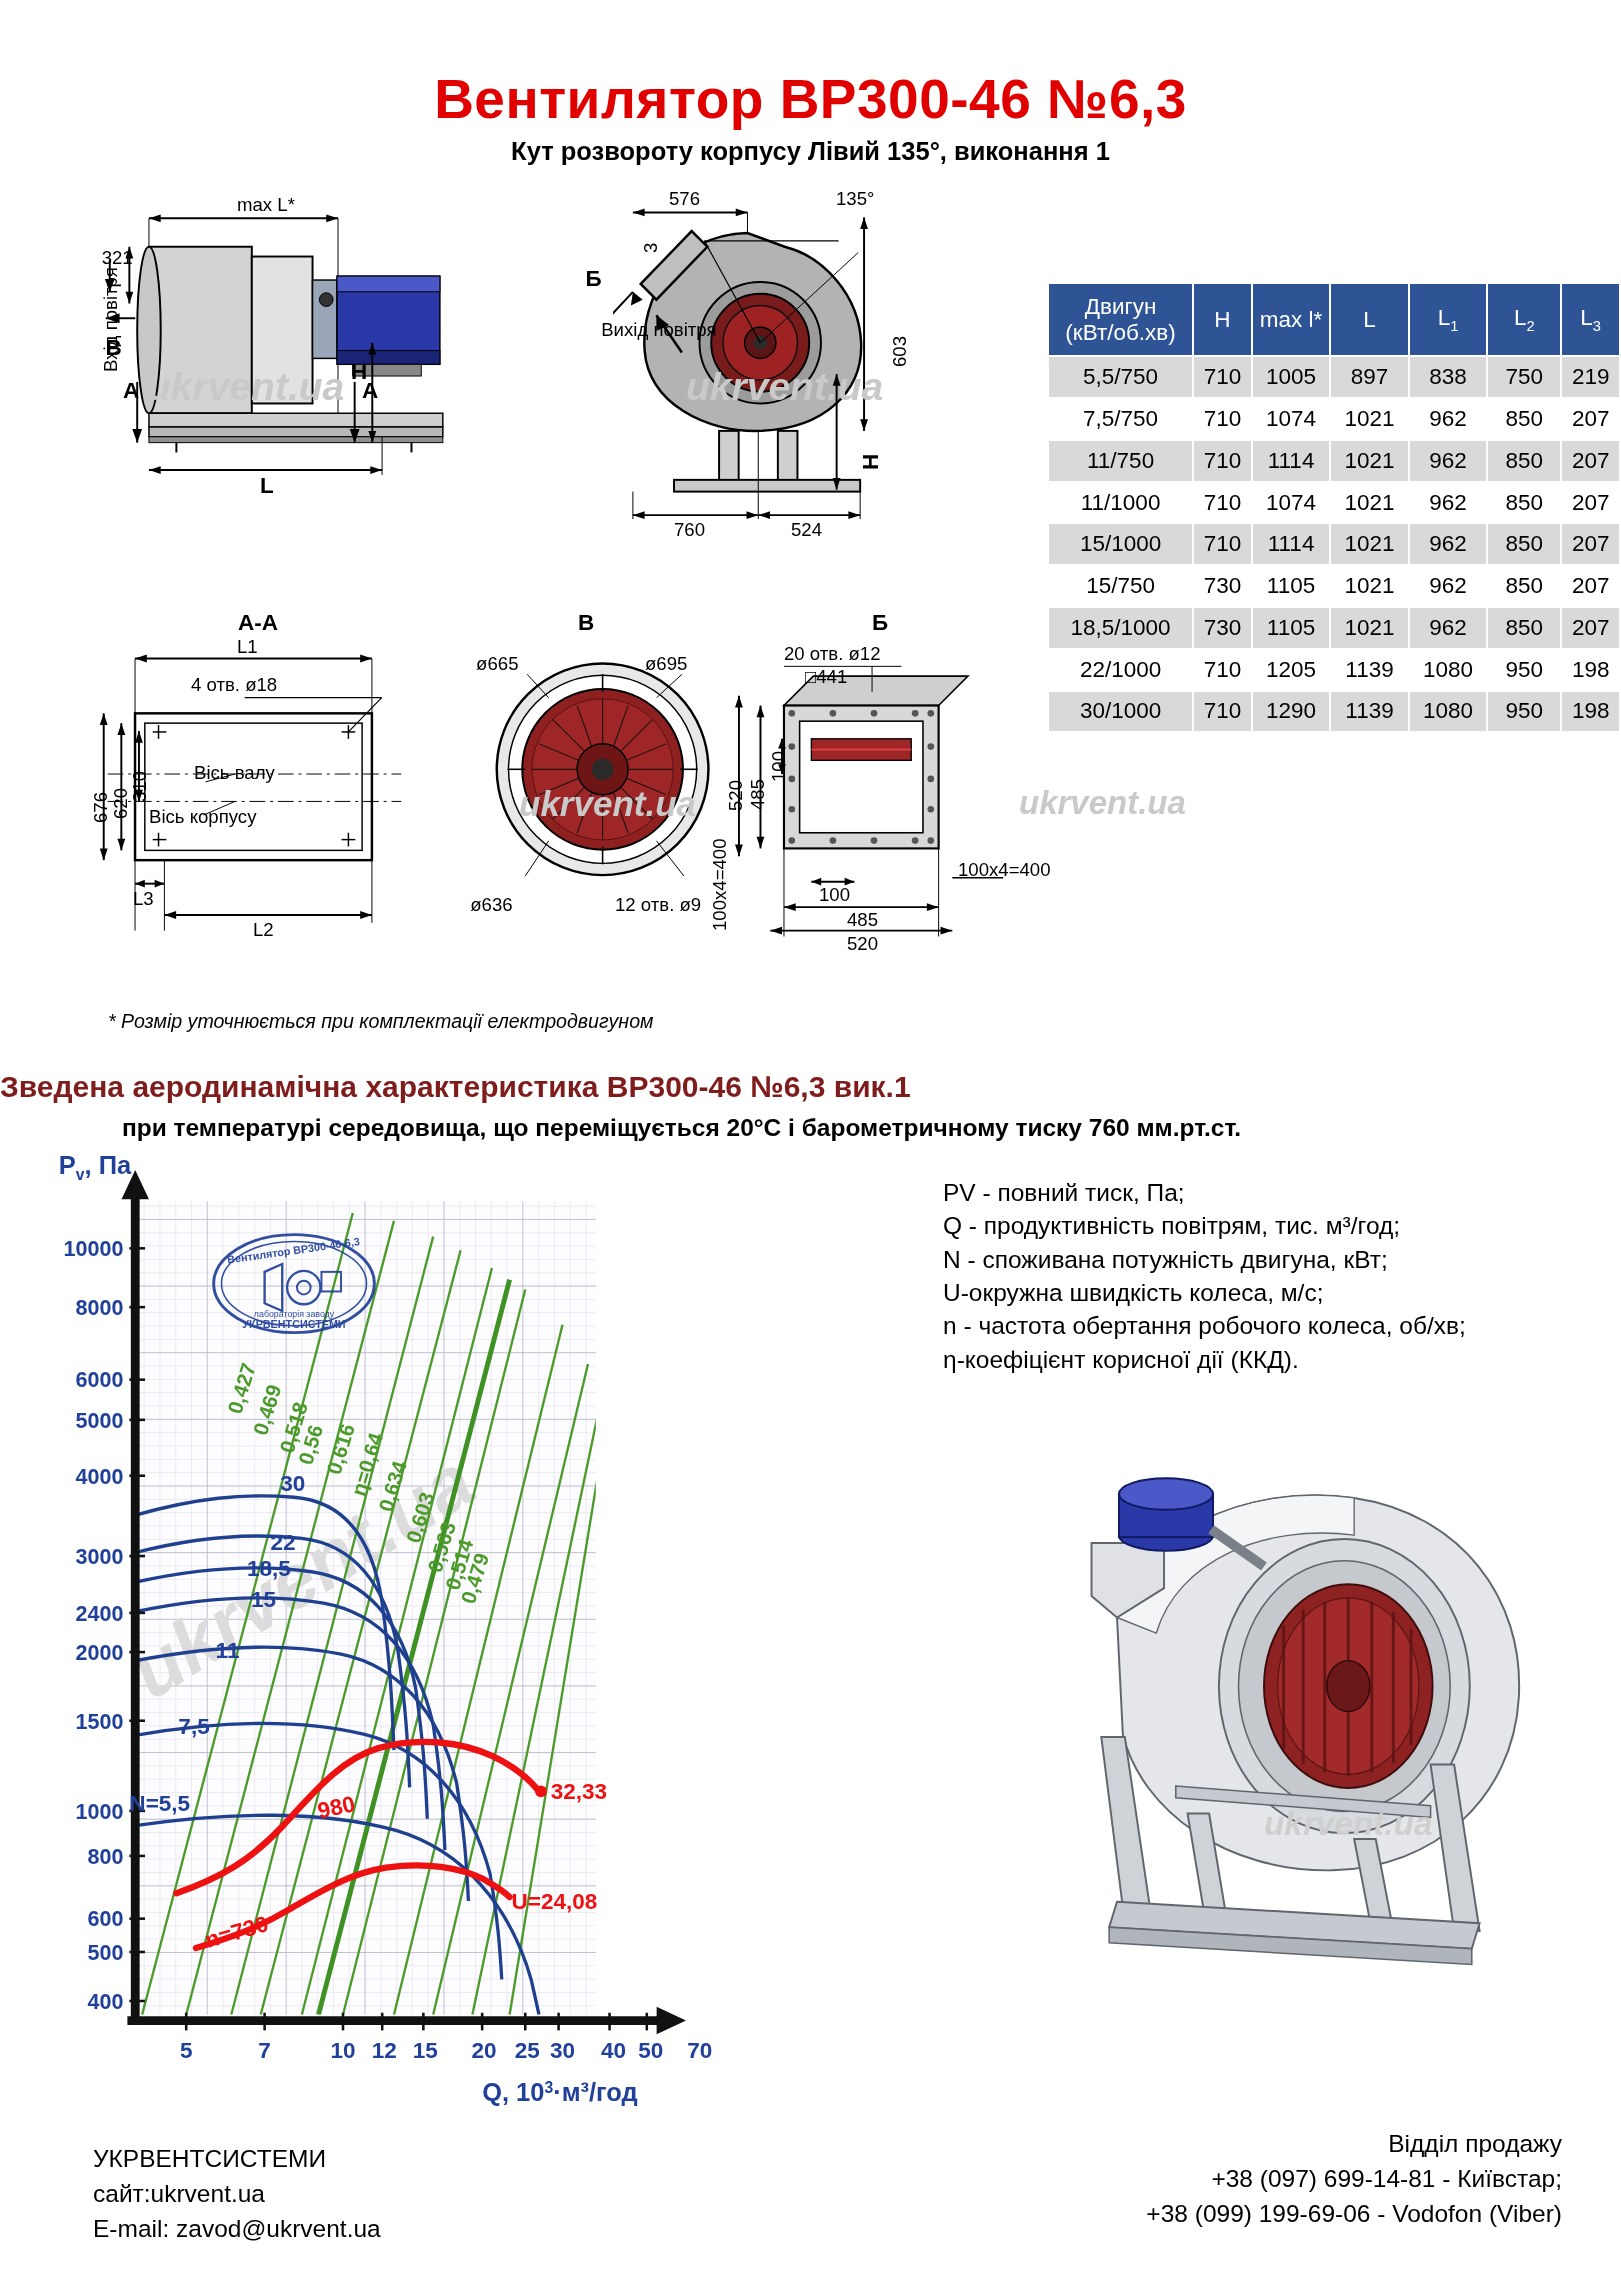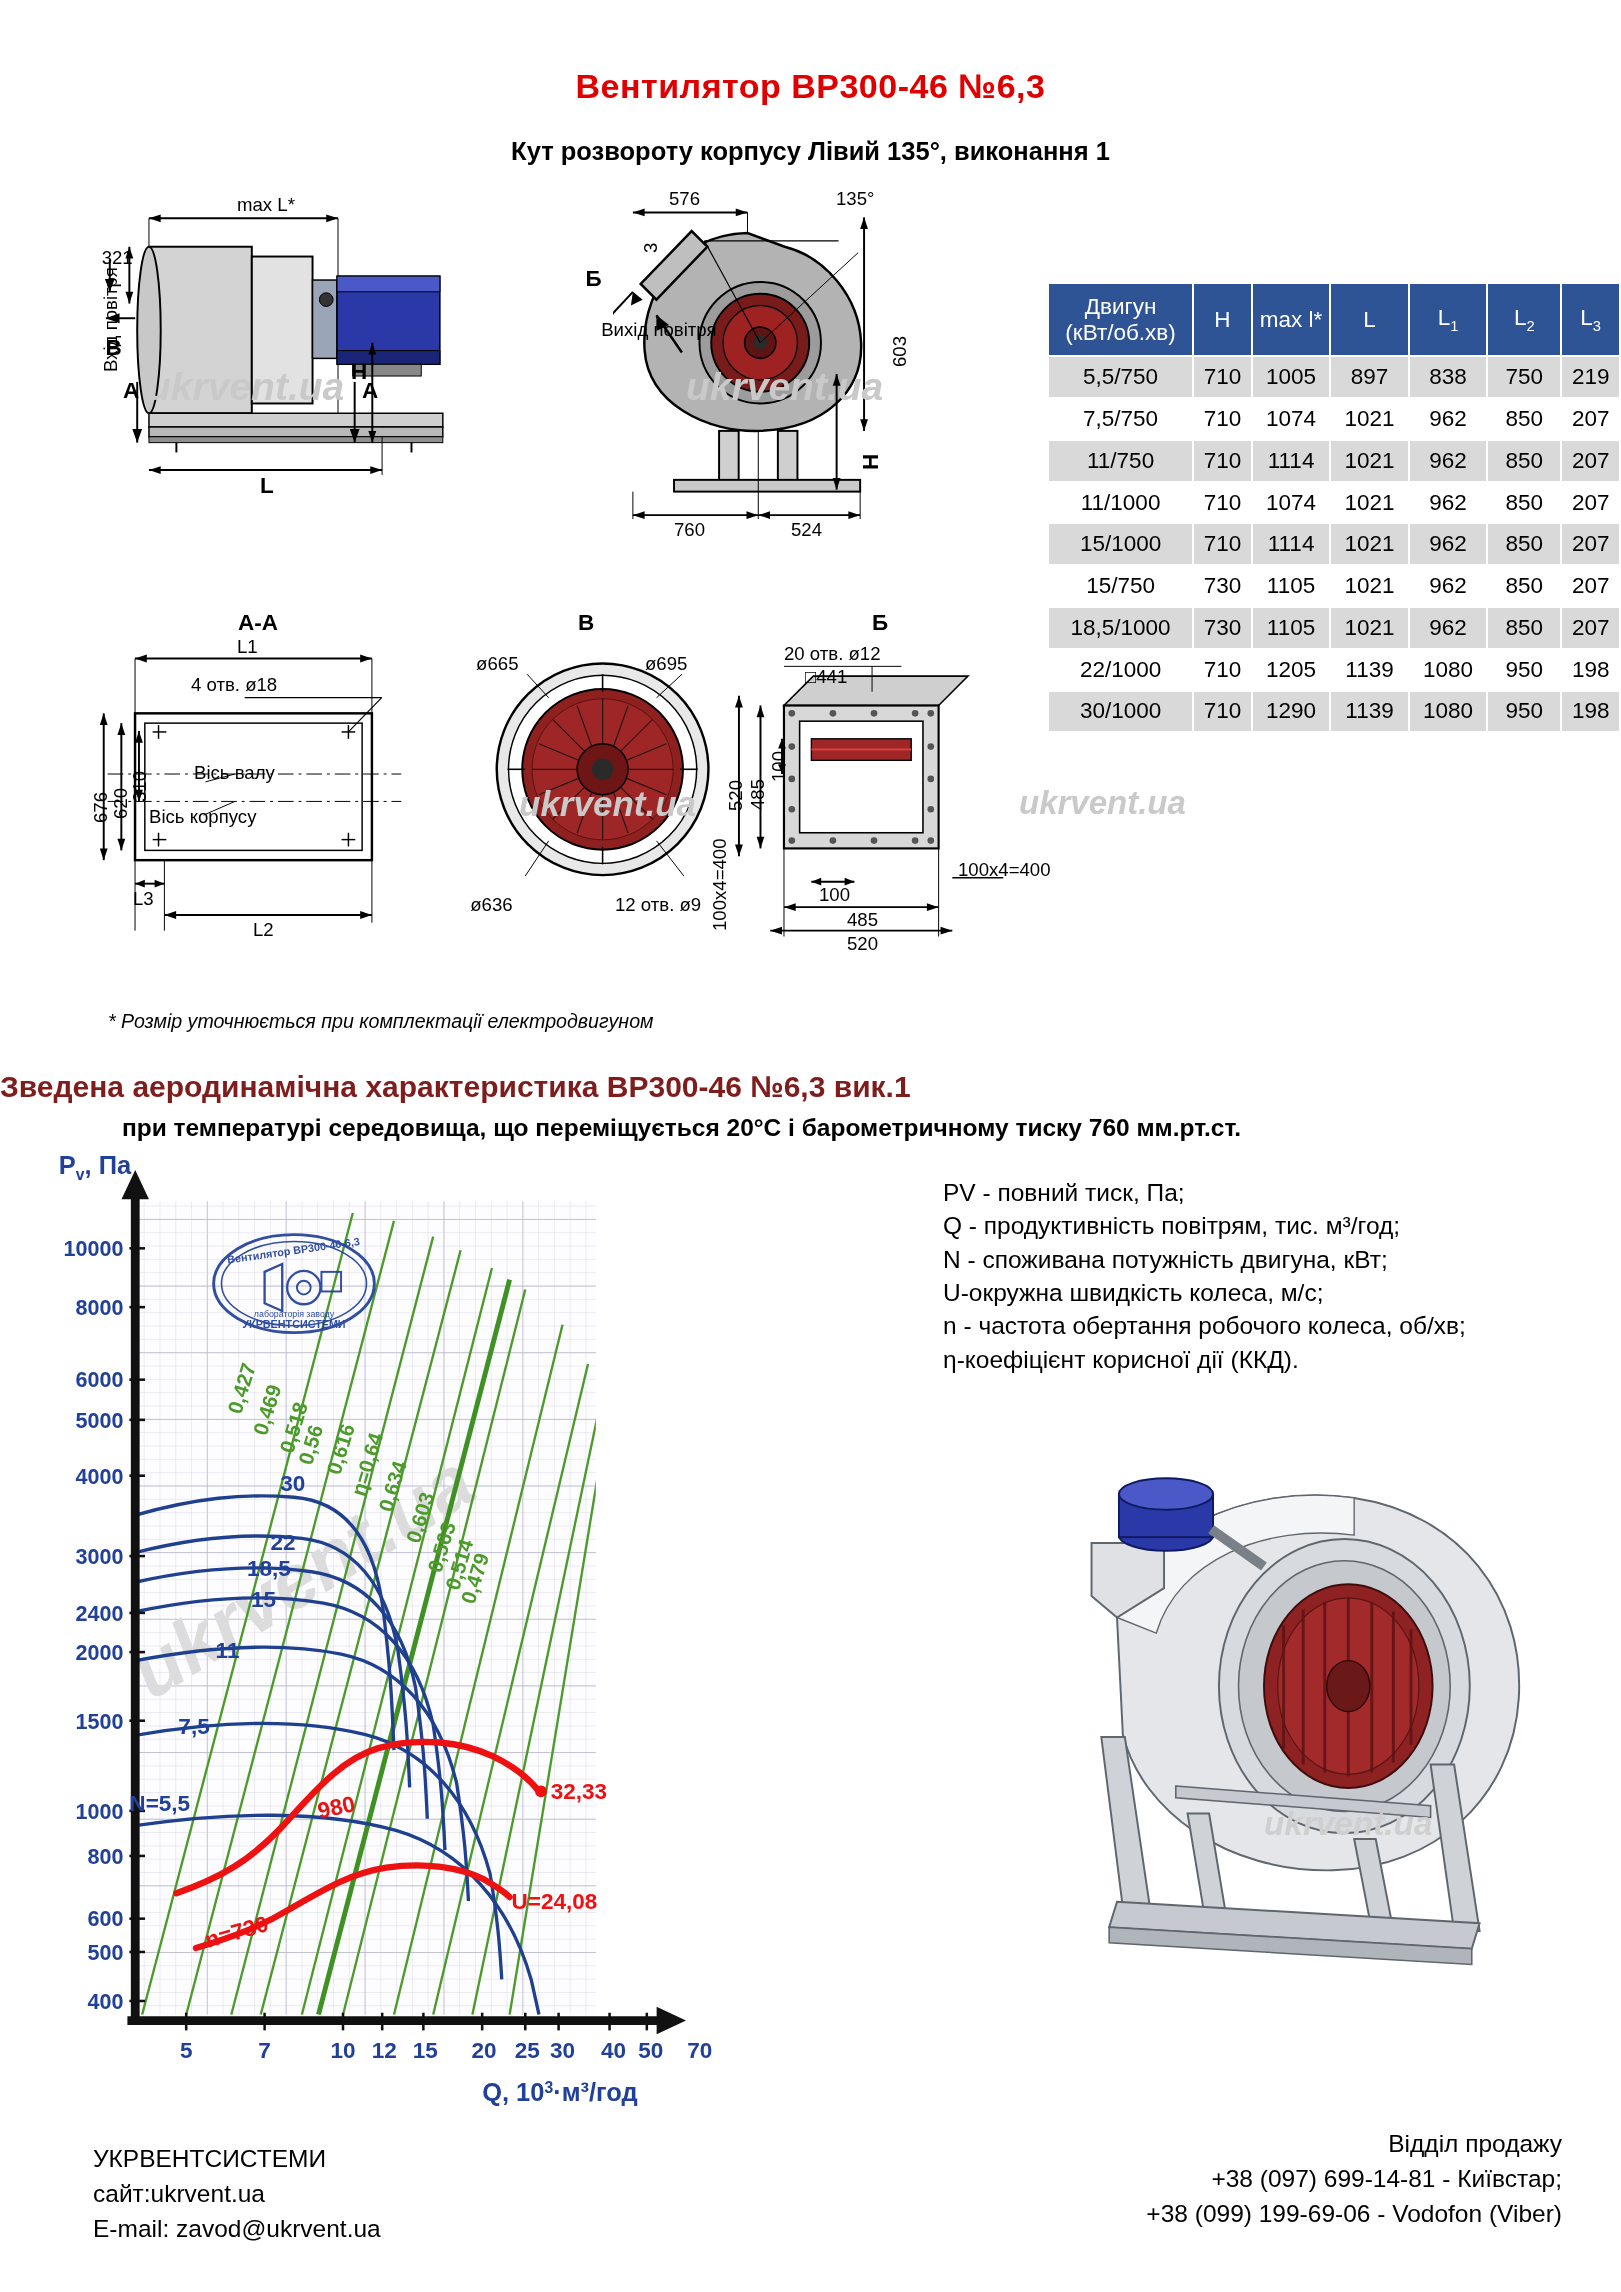--- a/index.html
+++ b/index.html
@@ -2,21 +2,21 @@
 <html lang="uk"><head>
 <meta charset="utf-8">
 <style>
   html,body{margin:0;padding:0;background:#fff;}
   body{width:1621px;height:2293px;position:relative;font-family:"Liberation Sans",sans-serif;color:#000;overflow:hidden;}
 
   .page{position:relative;width:1621px;height:2293px;}
 
   
   .main-title{position:absolute;top:67px;left:0;width:1621px;text-align:center;
-    font-size:34px;font-weight:bold;color:#e00000;letter-spacing:0.5px;}
+    font-size:55px;font-weight:bold;color:#e00000;letter-spacing:0.5px;}
   .sub-title{position:absolute;top:137px;left:0;width:1621px;text-align:center;
     font-size:25.5px;font-weight:bold;color:#000;}
 
   
   .spec-table{position:absolute;left:1047px;top:282px;border-collapse:separate;border-spacing:2.9px;font-size:20.6px;}
   .spec-table th{background:#2e5496;color:#fff;font-weight:normal;font-size:22.5px;line-height:1.15;
      padding:9.8px 5.9px;text-align:center;vertical-align:middle;}
   .spec-table td{background:#fff;color:#000;padding:6.9px 5.9px;text-align:center;font-size:22.5px;}
   .spec-table tr.alt td{background:#d9d9d9;}
   .spec-table th.motor{width:149px;}

